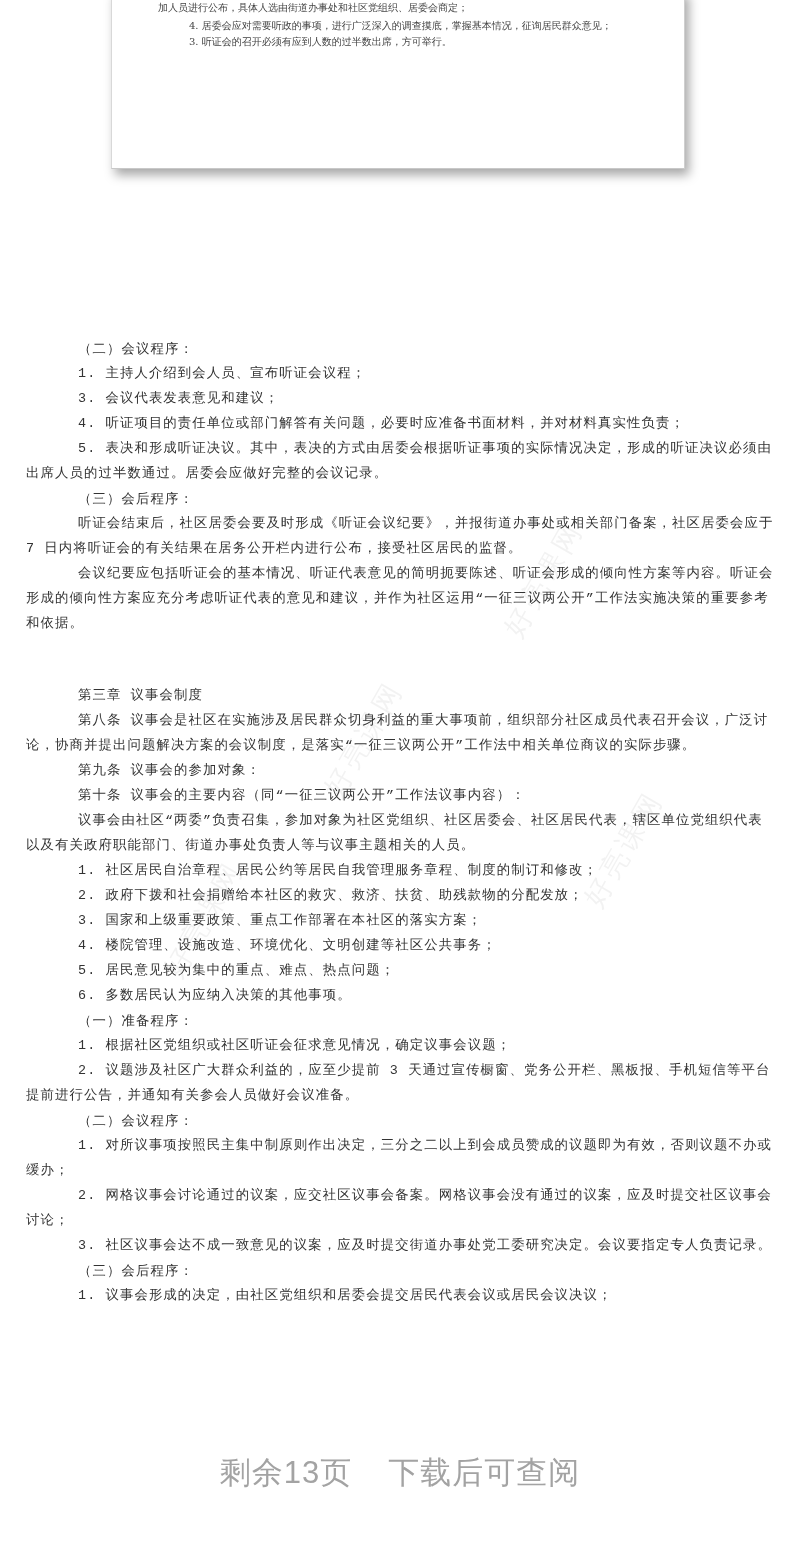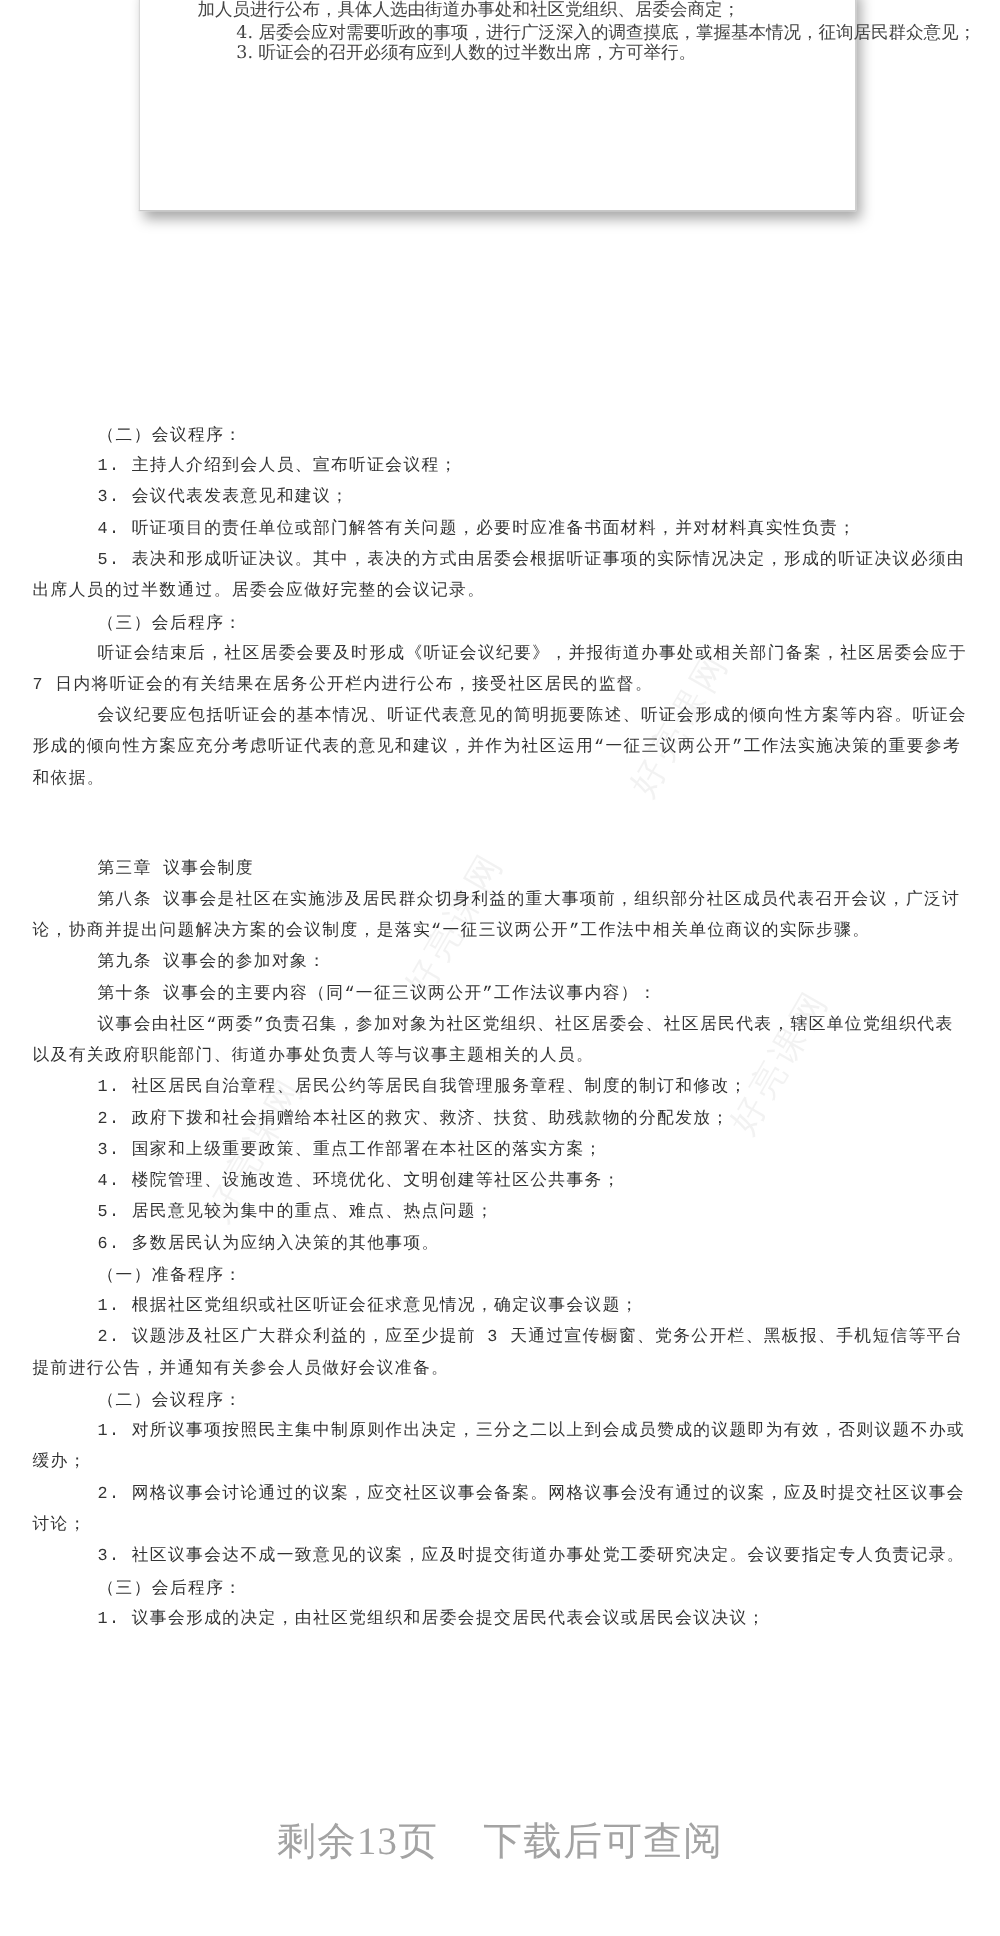--- a/index.html
+++ b/index.html
@@ -8,37 +8,37 @@
     font-family: "DejaVu Serif", "Liberation Serif", serif;
     color: #333333;
   }
   .prev-card {
     position: absolute; left: 111px; top: -10px; width: 572px; height: 178px;
     background: #ffffff;
     border-left: 1px solid #d8d8d8; border-right: 1px solid #cfcfcf; border-bottom: 1px solid #c8c8c8;
     box-shadow: 4px 6px 10px rgba(0,0,0,0.35);
   }
   .prev-line {
-    position: absolute; font-size: 14px; line-height: 12px; color: #444; white-space: nowrap;
+    position: absolute; font-size: 10px; line-height: 12px; color: #444; white-space: nowrap;
   }
   .doc {
     position: absolute; left: 26px; top: 336px; width: 748px;
     font-size: 13.4px; line-height: 25px; letter-spacing: 1.1px;
   }
   .p { margin: 0; white-space: normal; }
   .ind2 { text-indent: 52px; font-family: Liberation Mono, monospace; }
   .gap { height: 25px; }
   .watermark {
     position: absolute; font-size: 28px; color: rgba(0,0,0,0.05);
     transform: rotate(-60deg); white-space: nowrap; letter-spacing: 4px;
     font-family: "DejaVu Sans", sans-serif; pointer-events: none;
   }
   .more {
     position: absolute; left: 0; width: 800px; top: 1452px; text-align: center;
-    font-family: Liberation Serif, serif;
+    font-family: Liberation Sans, sans-serif;
     font-size: 31px; color: #a3a3a3; letter-spacing: 1px;
   }
   .more span { display: inline-block; }
   .more .sep { width: 36px; }
 </style>
 </head>
 <body>
 
 <div class="prev-card">
   <div class="prev-line" style="left:46px;top:12px;">加人员进行公布，具体人选由街道办事处和社区党组织、居委会商定；</div>

